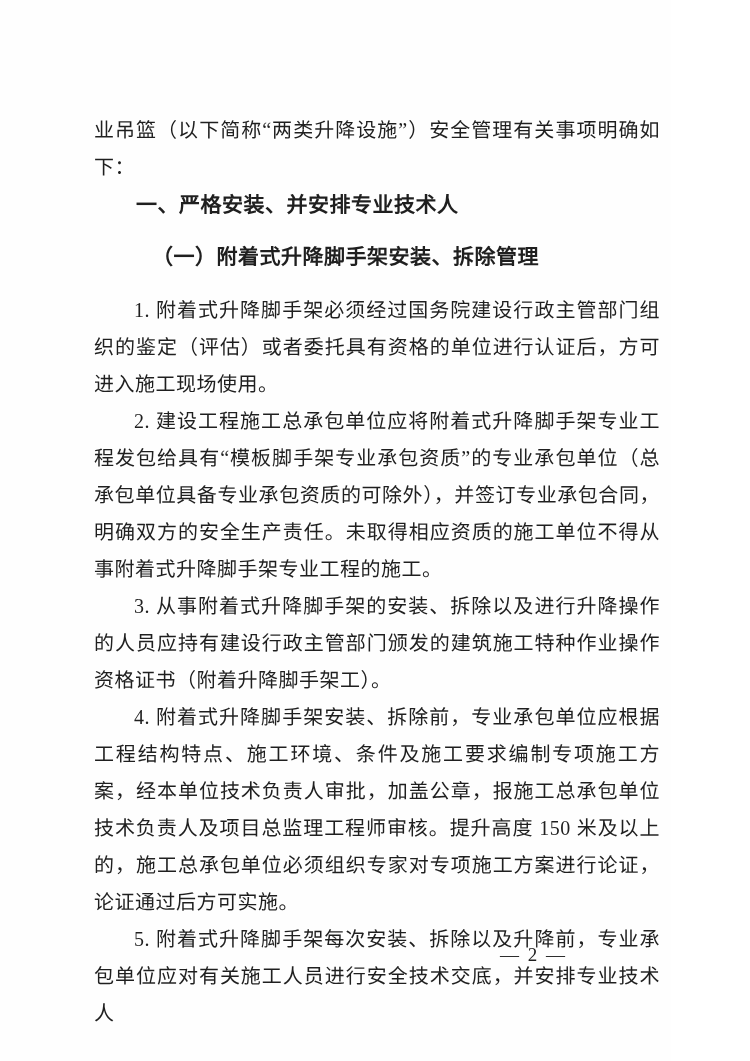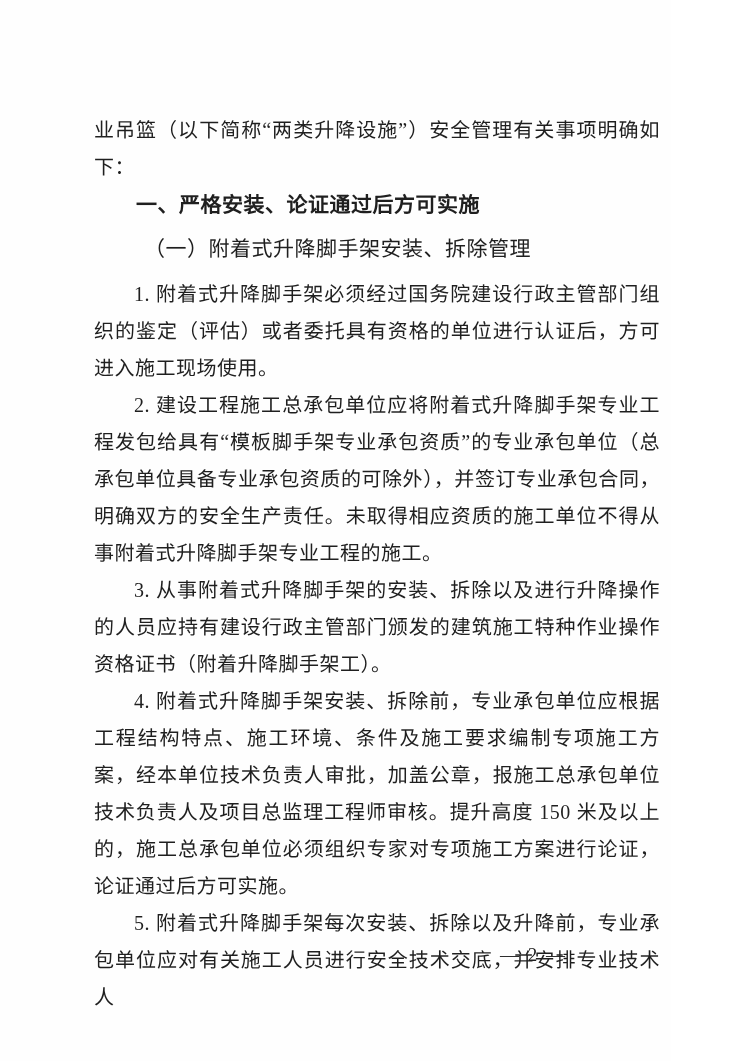--- a/index.html
+++ b/index.html
@@ -37,46 +37,46 @@
     font-family: "Liberation Sans", sans-serif;
     font-weight: bold;
     font-size: 21px;
     line-height: 37px;
     text-indent: 2em;
     margin: 0;
     letter-spacing: 0.5px;
   }
   .subsection-heading {
     font-family: "Liberation Serif", serif;
-    font-weight: normal;
+    font-weight: bold;
     font-size: 21px;
     line-height: 37px;
     text-indent: 2em;
-    margin: 8px;
+    margin: 16px;
     letter-spacing: 0.5px;
   }
   .page-footer {
     position: absolute;
     top: 941px;
     right: 104px;
     font-size: 19px;
     line-height: 28px;
     letter-spacing: 2px;
     color: #1f1f1f;
     font-family: "Liberation Serif", serif;
   }
 </style>
 </head>
 <body>
 
 <div class="page">
   <div class="content">
     <p class="body-line">业吊篮（以下简称“两类升降设施”）安全管理有关事项明确如下：</p>
 
-    <h2 class="section-heading">一、严格安装、论证通过后方可实施</h2>
+    <h2 class="section-heading">一、严格安装、并安排专业技术人</h2>
 
     <h3 class="subsection-heading">（一）附着式升降脚手架安装、拆除管理</h3>
 
     <p class="paragraph">1. 附着式升降脚手架必须经过国务院建设行政主管部门组织的鉴定（评估）或者委托具有资格的单位进行认证后，方可进入施工现场使用。</p>
 
     <p class="paragraph">2. 建设工程施工总承包单位应将附着式升降脚手架专业工程发包给具有“模板脚手架专业承包资质”的专业承包单位（总承包单位具备专业承包资质的可除外），并签订专业承包合同，明确双方的安全生产责任。未取得相应资质的施工单位不得从事附着式升降脚手架专业工程的施工。</p>
 
     <p class="paragraph">3. 从事附着式升降脚手架的安装、拆除以及进行升降操作的人员应持有建设行政主管部门颁发的建筑施工特种作业操作资格证书（附着升降脚手架工）。</p>
 
     <p class="paragraph">4. 附着式升降脚手架安装、拆除前，专业承包单位应根据工程结构特点、施工环境、条件及施工要求编制专项施工方案，经本单位技术负责人审批，加盖公章，报施工总承包单位技术负责人及项目总监理工程师审核。提升高度 150 米及以上的，施工总承包单位必须组织专家对专项施工方案进行论证，论证通过后方可实施。</p>

